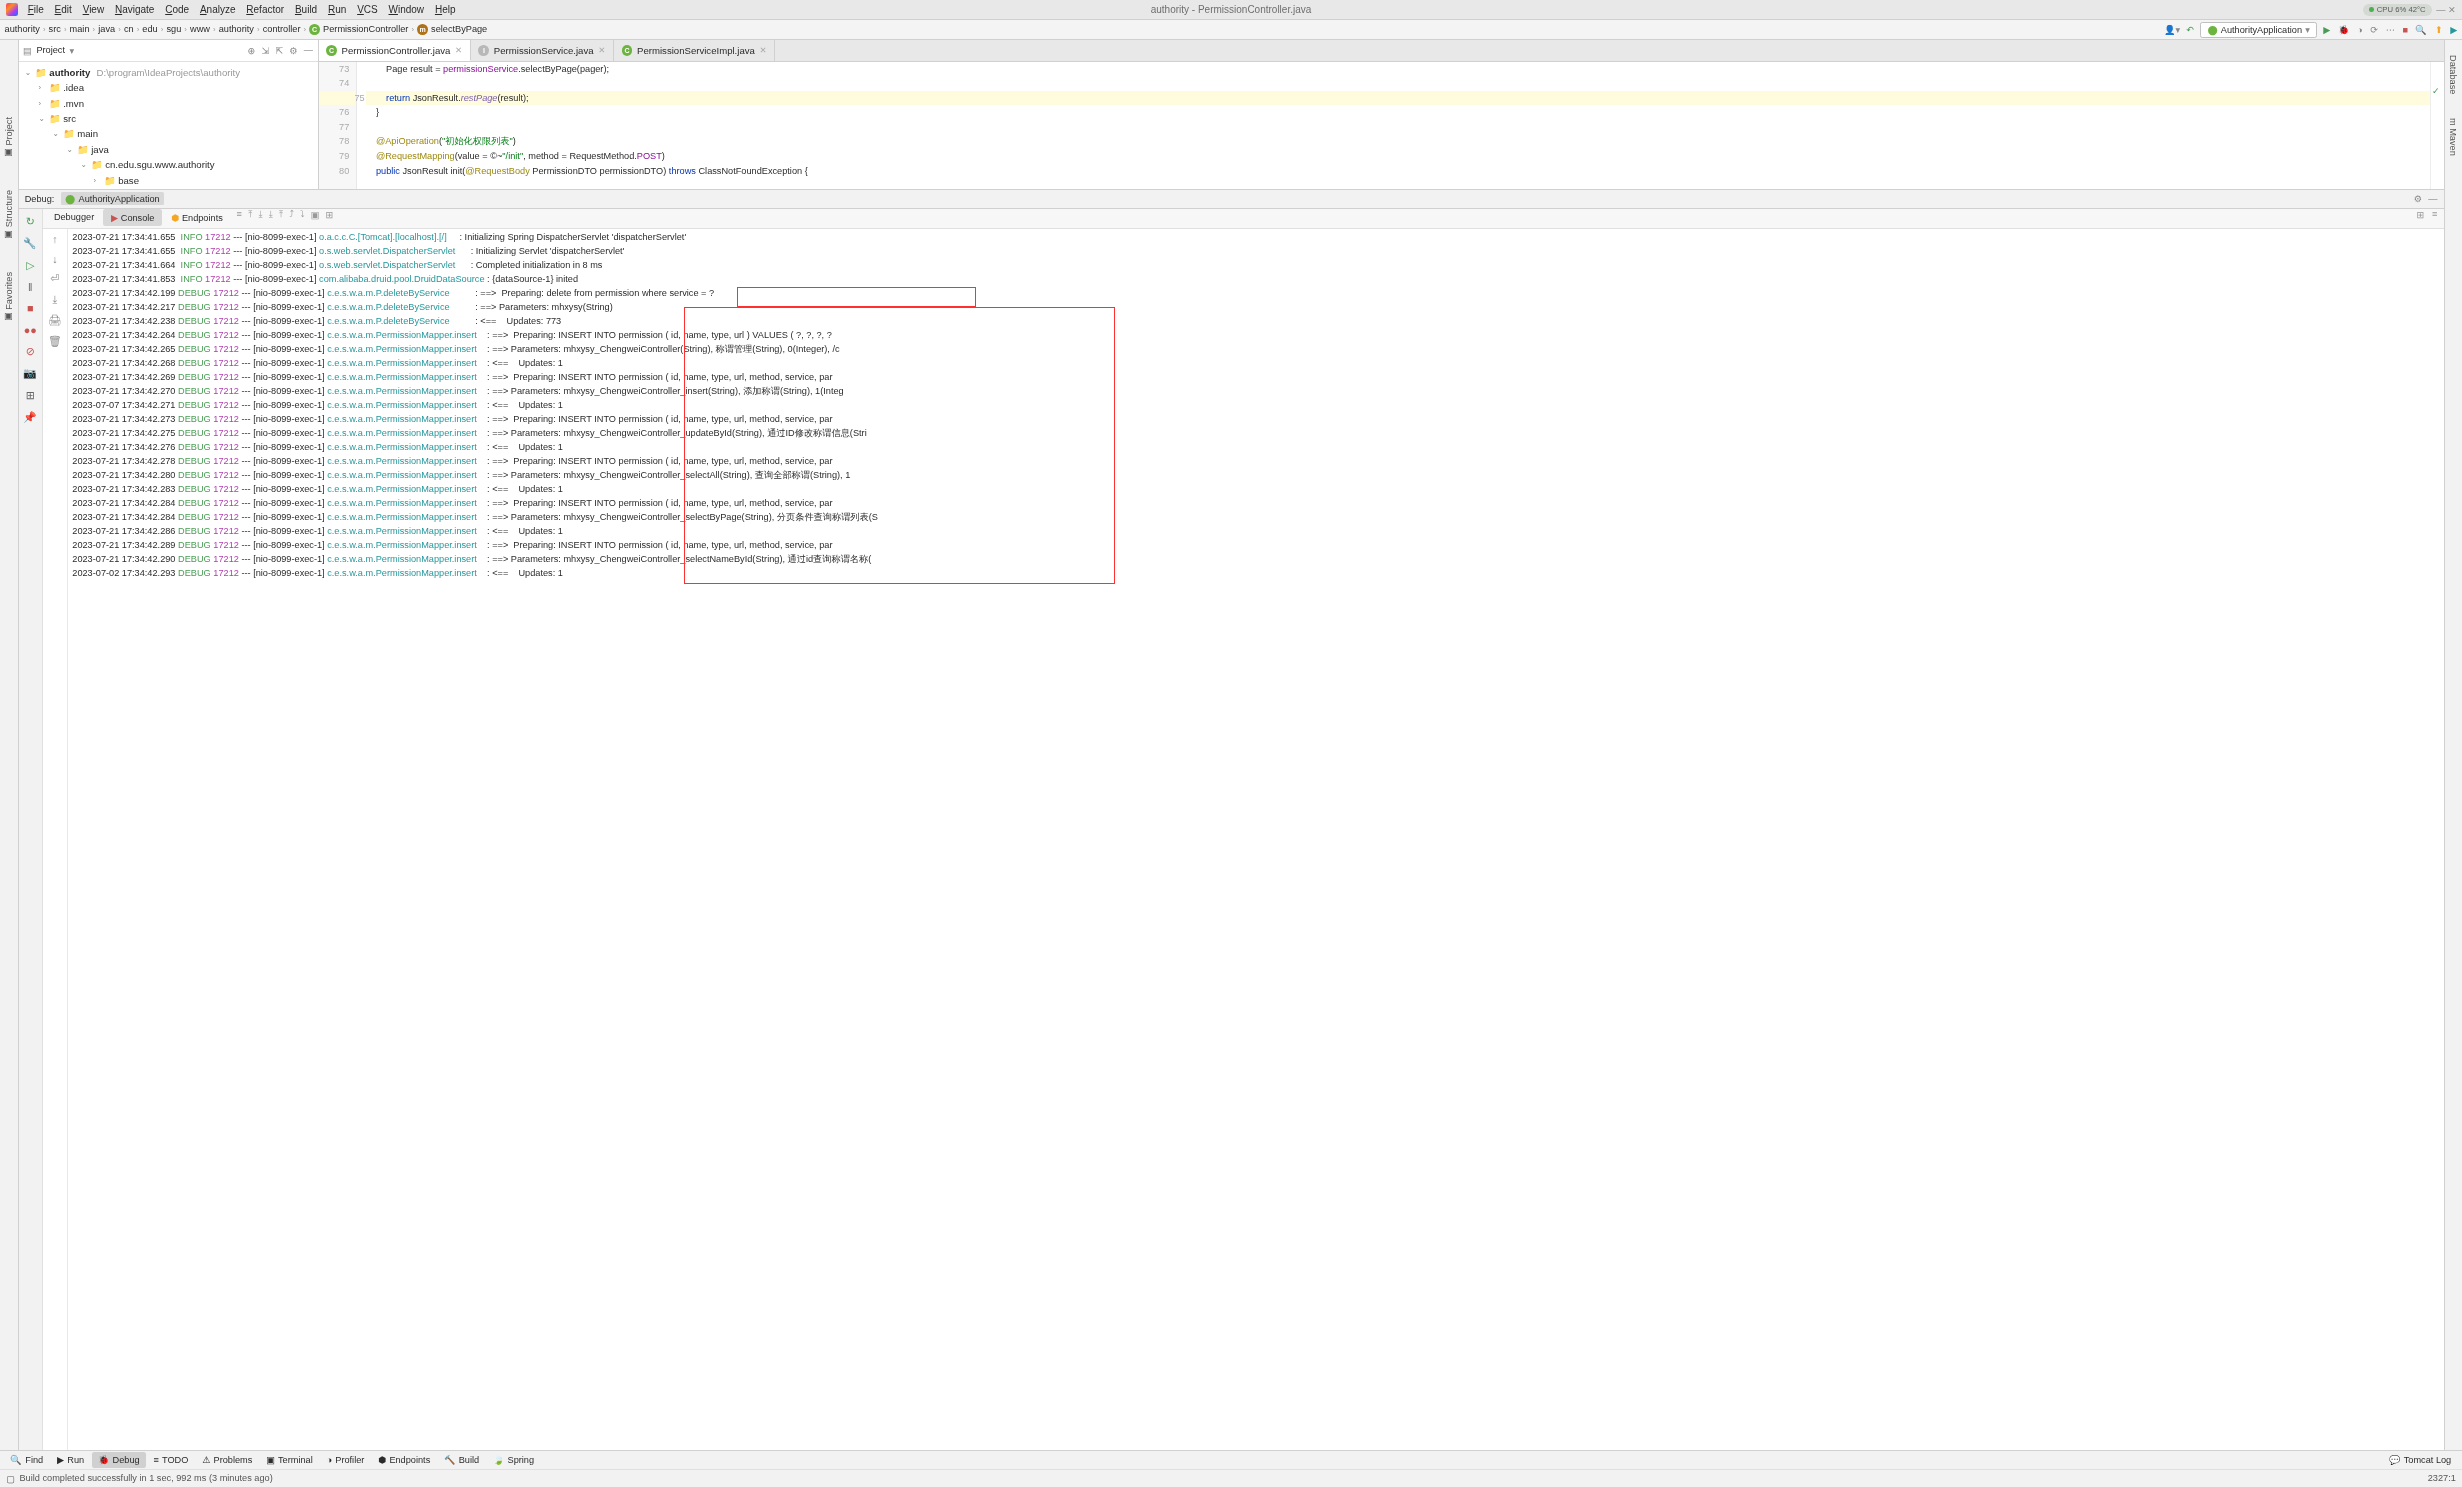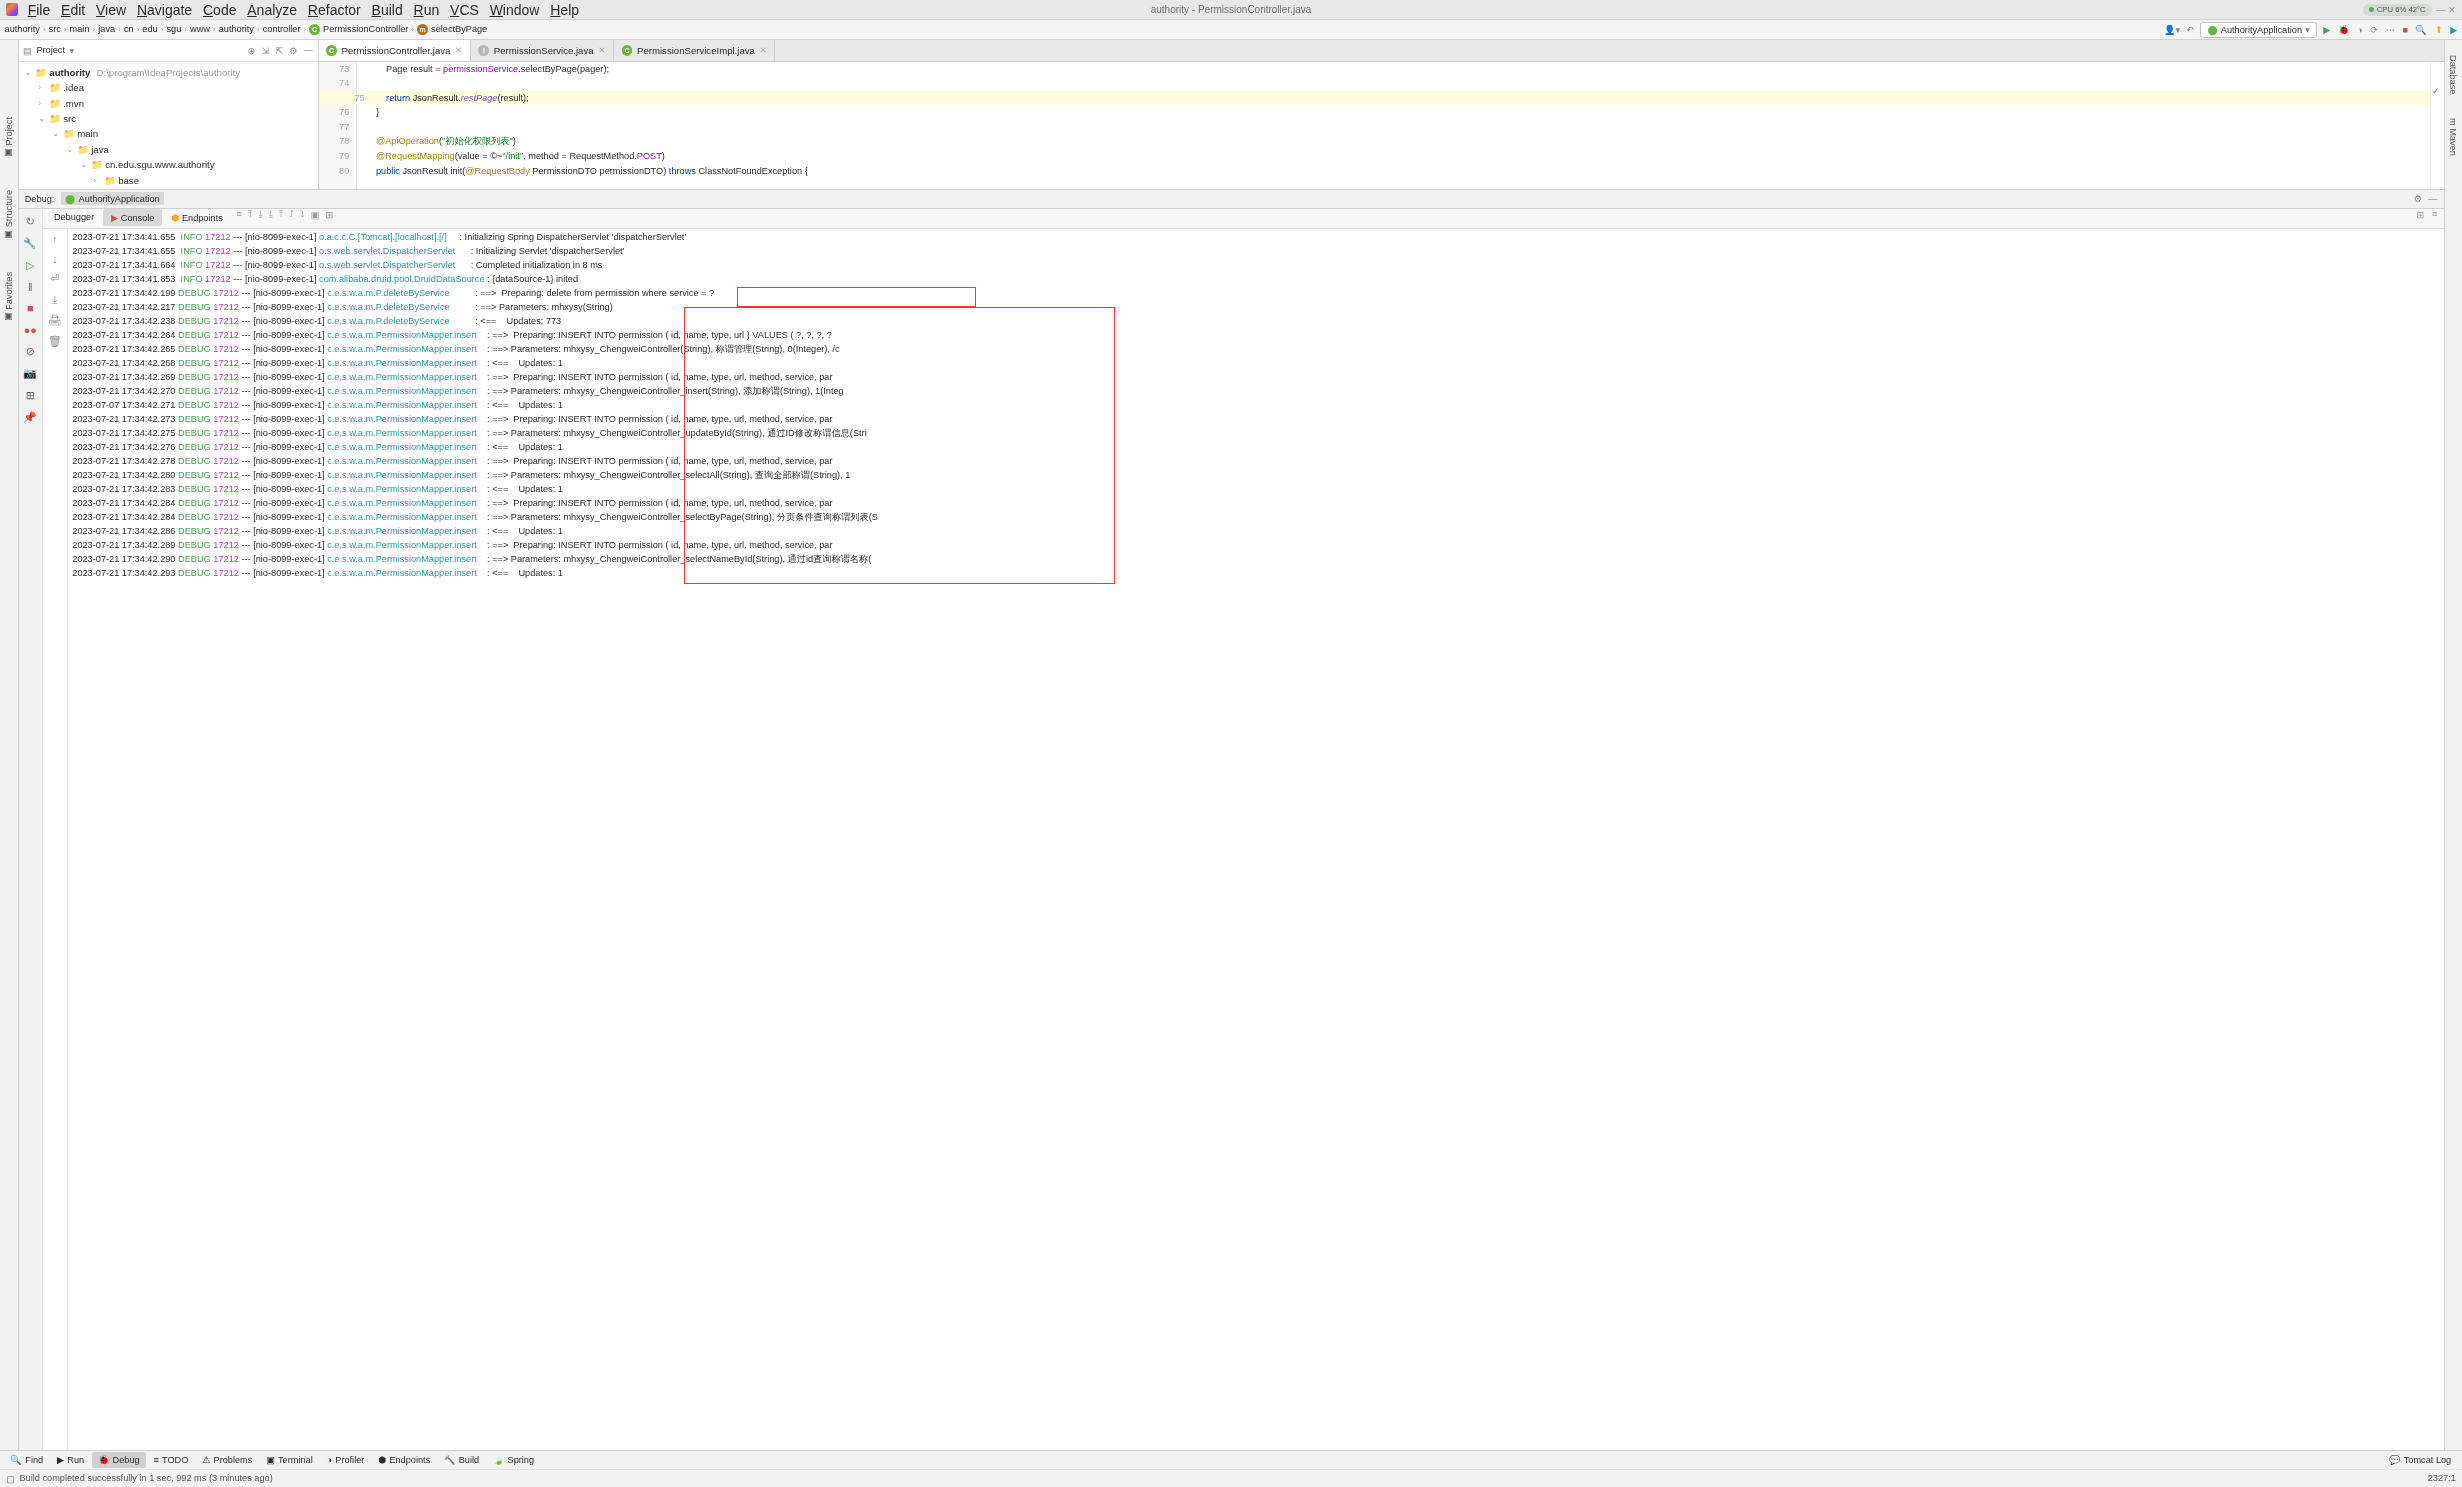--- a/index.html
+++ b/index.html
@@ -2,21 +2,21 @@
 <html style="font-size:12.3px"><head>
 <meta charset="utf-8">
 <style>
 * { margin: 0; padding: 0; box-sizing: border-box; font-family: -apple-system, BlinkMacSystemFont, "Segoe UI", Arial, sans-serif; }
 body { background: #f2f2f2; font-size: 9.2px; color: #2b2b2b; overflow: hidden; height: 100vh; display: flex; flex-direction: column; }
 
 
 .title-bar { height: 20px; background: #e8e8e8; display: flex; align-items: center; padding: 0 6.2px; border-bottom: 0.8px solid #cfcfcf; position: relative; }
 .title-bar .app-icon { width: 12.3px; height: 12.3px; background: linear-gradient(135deg, #fe315d, #fd8c25, #ac3df5, #087cfa); border-radius: 2.3px; margin-right: 9.2px; }
 .menu-bar { display: flex; gap: 10.8px; }
-.menu-bar span { cursor: pointer; font-size: 14px; }
+.menu-bar span { cursor: pointer; font-size: 10px; }
 .menu-bar span u { text-decoration: underline; }
 .title-center { position: absolute; left: 50%; transform: translateX(-50%); color: #6e6e6e; font-size: 10px; }
 .title-right { margin-left: auto; display: flex; align-items: center; gap: 4.6px; }
 .cpu-pill { background: #d4d9d4; border-radius: 7.7px; padding: 1.5px 6.2px; font-size: 7.7px; color: #5a5a5a; display: flex; align-items: center; gap: 3.1px; }
 .cpu-pill .dot { width: 4.6px; height: 4.6px; border-radius: 50%; background: #4caf50; }
 .window-controls span { width: 14px; text-align: center; color: #888; cursor: pointer; }
 
 
 .breadcrumb-bar { height: 20px; background: #f4f4f4; display: flex; align-items: center; padding: 0 4.6px; border-bottom: 0.8px solid #d0d0d0; gap: 3.1px; font-size: 9.2px; }
 .crumb { display: flex; align-items: center; gap: 3.1px; color: #2b2b2b; }
@@ -366,21 +366,21 @@
                 <div class="console-line"><span class="log-ts">2023-07-21 17:34:42.275</span> <span class="log-debug">DEBUG</span> <span class="log-pid">17212</span> <span class="log-ts">--- [nio-8099-exec-1]</span> <span class="log-logger">c.e.s.w.a.m.PermissionMapper.insert   </span> <span class="log-msg">: ==&gt; Parameters: mhxysy_ChengweiController_updateById(String), 通过ID修改称谓信息(Stri</span></div>
                 <div class="console-line"><span class="log-ts">2023-07-21 17:34:42.276</span> <span class="log-debug">DEBUG</span> <span class="log-pid">17212</span> <span class="log-ts">--- [nio-8099-exec-1]</span> <span class="log-logger">c.e.s.w.a.m.PermissionMapper.insert   </span> <span class="log-msg">: &lt;==    Updates: 1</span></div>
                 <div class="console-line"><span class="log-ts">2023-07-21 17:34:42.278</span> <span class="log-debug">DEBUG</span> <span class="log-pid">17212</span> <span class="log-ts">--- [nio-8099-exec-1]</span> <span class="log-logger">c.e.s.w.a.m.PermissionMapper.insert   </span> <span class="log-msg">: ==&gt;  Preparing: INSERT INTO permission ( id, name, type, url, method, service, par</span></div>
                 <div class="console-line"><span class="log-ts">2023-07-21 17:34:42.280</span> <span class="log-debug">DEBUG</span> <span class="log-pid">17212</span> <span class="log-ts">--- [nio-8099-exec-1]</span> <span class="log-logger">c.e.s.w.a.m.PermissionMapper.insert   </span> <span class="log-msg">: ==&gt; Parameters: mhxysy_ChengweiController_selectAll(String), 查询全部称谓(String), 1</span></div>
                 <div class="console-line"><span class="log-ts">2023-07-21 17:34:42.283</span> <span class="log-debug">DEBUG</span> <span class="log-pid">17212</span> <span class="log-ts">--- [nio-8099-exec-1]</span> <span class="log-logger">c.e.s.w.a.m.PermissionMapper.insert   </span> <span class="log-msg">: &lt;==    Updates: 1</span></div>
                 <div class="console-line"><span class="log-ts">2023-07-21 17:34:42.284</span> <span class="log-debug">DEBUG</span> <span class="log-pid">17212</span> <span class="log-ts">--- [nio-8099-exec-1]</span> <span class="log-logger">c.e.s.w.a.m.PermissionMapper.insert   </span> <span class="log-msg">: ==&gt;  Preparing: INSERT INTO permission ( id, name, type, url, method, service, par</span></div>
                 <div class="console-line"><span class="log-ts">2023-07-21 17:34:42.284</span> <span class="log-debug">DEBUG</span> <span class="log-pid">17212</span> <span class="log-ts">--- [nio-8099-exec-1]</span> <span class="log-logger">c.e.s.w.a.m.PermissionMapper.insert   </span> <span class="log-msg">: ==&gt; Parameters: mhxysy_ChengweiController_selectByPage(String), 分页条件查询称谓列表(S</span></div>
                 <div class="console-line"><span class="log-ts">2023-07-21 17:34:42.286</span> <span class="log-debug">DEBUG</span> <span class="log-pid">17212</span> <span class="log-ts">--- [nio-8099-exec-1]</span> <span class="log-logger">c.e.s.w.a.m.PermissionMapper.insert   </span> <span class="log-msg">: &lt;==    Updates: 1</span></div>
                 <div class="console-line"><span class="log-ts">2023-07-21 17:34:42.289</span> <span class="log-debug">DEBUG</span> <span class="log-pid">17212</span> <span class="log-ts">--- [nio-8099-exec-1]</span> <span class="log-logger">c.e.s.w.a.m.PermissionMapper.insert   </span> <span class="log-msg">: ==&gt;  Preparing: INSERT INTO permission ( id, name, type, url, method, service, par</span></div>
                 <div class="console-line"><span class="log-ts">2023-07-21 17:34:42.290</span> <span class="log-debug">DEBUG</span> <span class="log-pid">17212</span> <span class="log-ts">--- [nio-8099-exec-1]</span> <span class="log-logger">c.e.s.w.a.m.PermissionMapper.insert   </span> <span class="log-msg">: ==&gt; Parameters: mhxysy_ChengweiController_selectNameById(String), 通过id查询称谓名称(</span></div>
-                <div class="console-line"><span class="log-ts">2023-07-21 17:34:42.293</span> <span class="log-debug">DEBUG</span> <span class="log-pid">17212</span> <span class="log-ts">--- [nio-8099-exec-1]</span> <span class="log-logger">c.e.s.w.a.m.PermissionMapper.insert   </span> <span class="log-msg">: &lt;==    Updates: 1</span></div>
+                <div class="console-line"><span class="log-ts">2023-07-02 17:34:42.293</span> <span class="log-debug">DEBUG</span> <span class="log-pid">17212</span> <span class="log-ts">--- [nio-8099-exec-1]</span> <span class="log-logger">c.e.s.w.a.m.PermissionMapper.insert   </span> <span class="log-msg">: &lt;==    Updates: 1</span></div>
               </div>
           </div>
         </div>
       </div>
     </div>
   </div>
 
   <div class="right-sidebar" id="right-sidebar">
       <span class="vtext">Database</span>
       <span class="vtext">m Maven</span>

